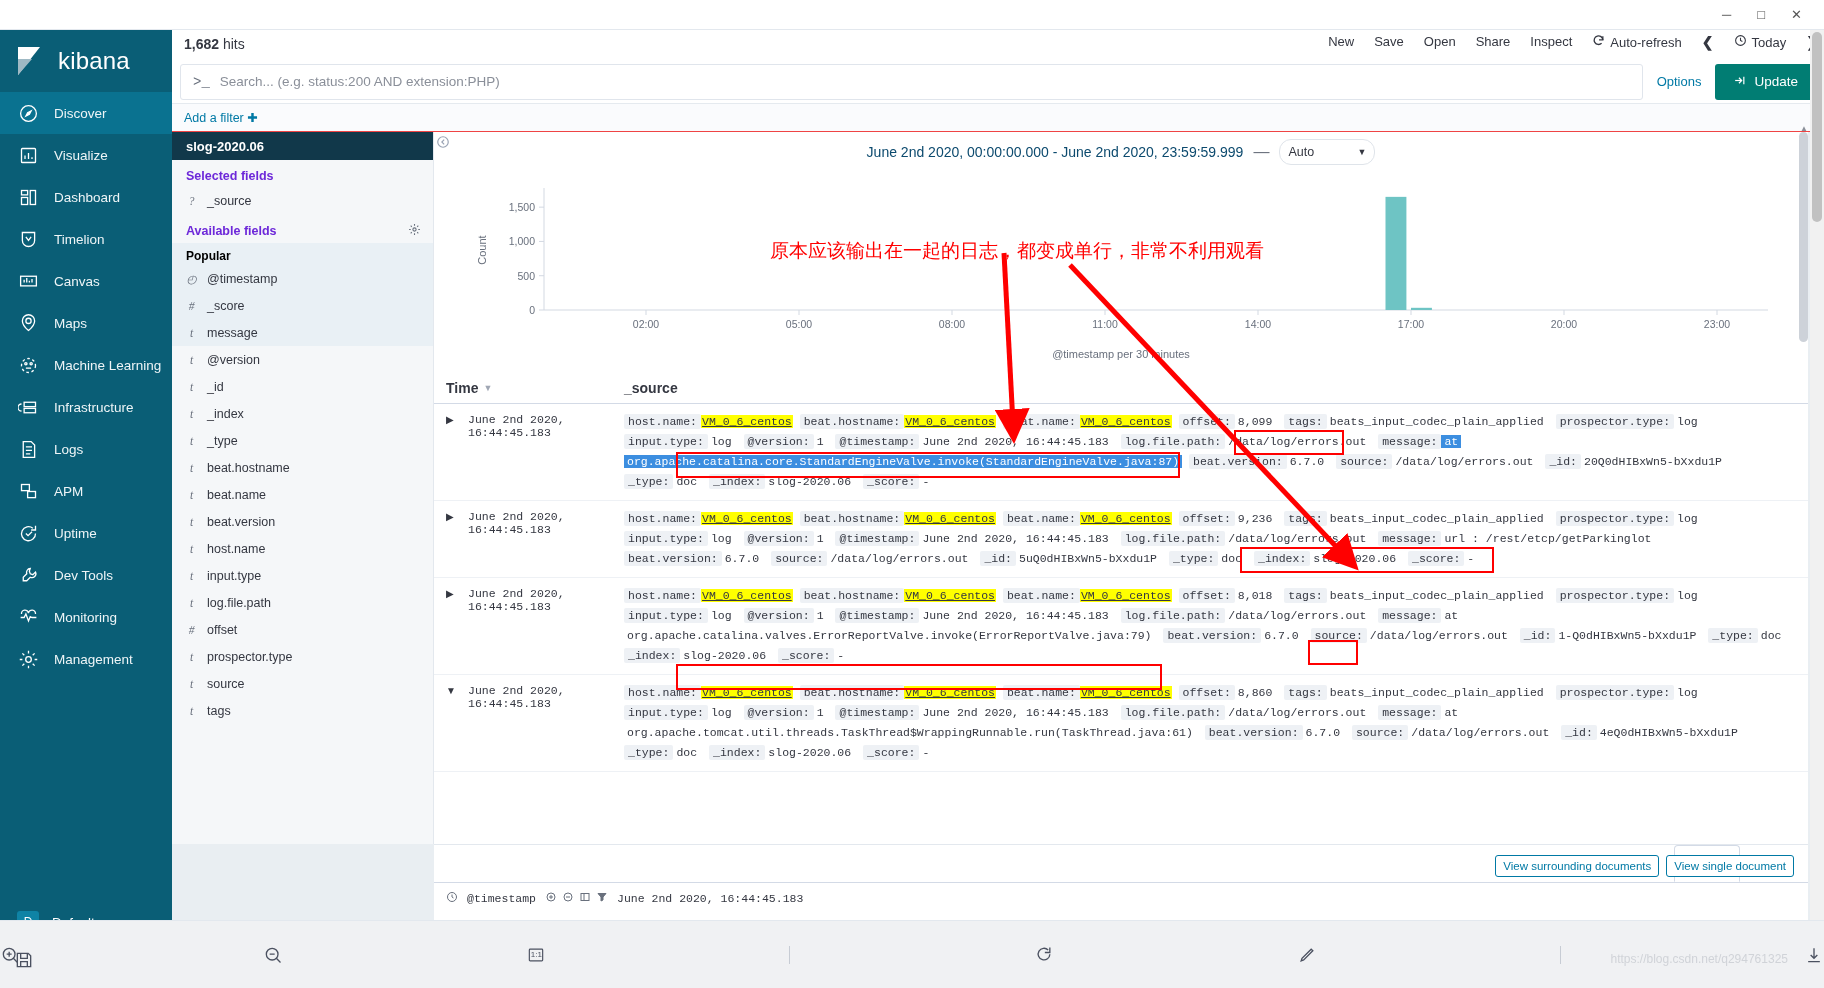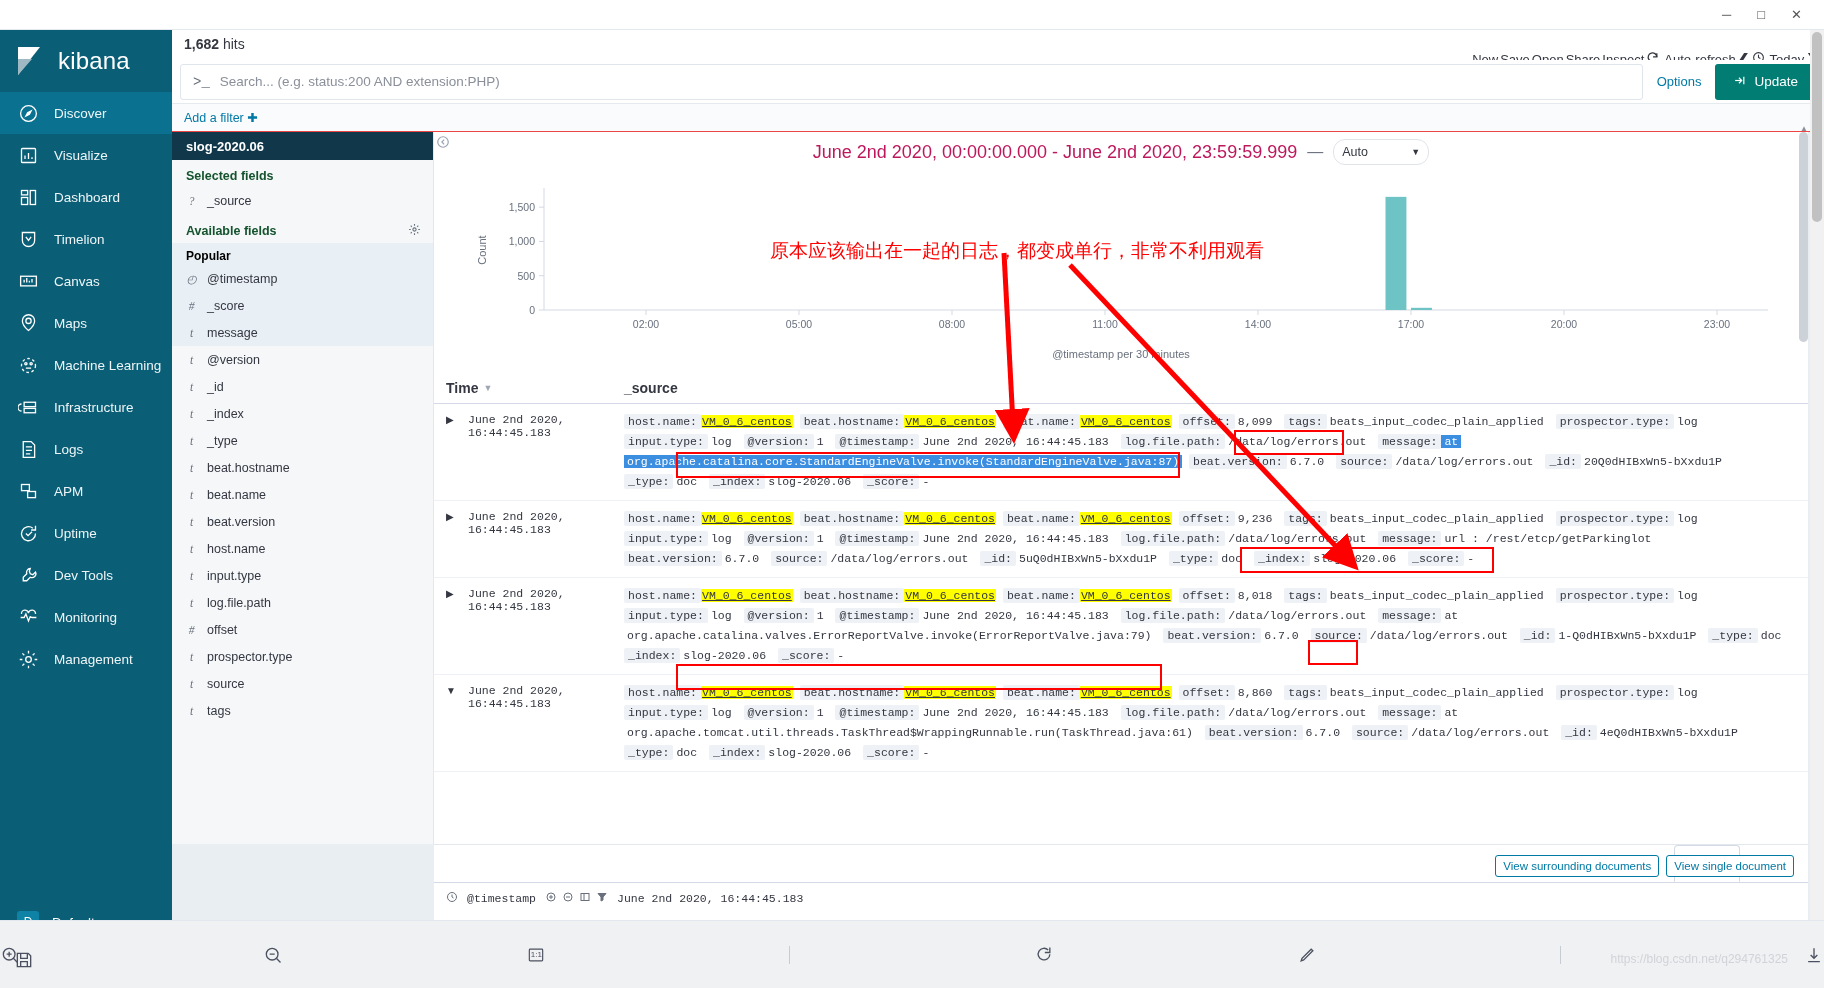--- a/index.html
+++ b/index.html
@@ -43,21 +43,21 @@
   }
   .collapse-row { height: 44px; display: flex; align-items: center; gap: 15px; padding-left: 17px; font-size: 13.5px; }
 
   
   .topstrip {
     position: absolute; top: 30px; left: 172px; width: 1652px; height: 30px;
     background: #fff;
   }
   .hits { position: absolute; left: 12px; top: 6px; font-size: 14px; color: #343741; }
   .hits b { font-weight: 700; }
-  .topmenu { position: absolute; right: 6px; top: 4px; display: flex; align-items: center; gap: 2px; font-size: 13px; color: #343741; margin-top: 17px; }
+  .topmenu { position: absolute; right: 6px; top: 4px; display: flex; align-items: flex-start; gap: 20px; font-size: 13px; color: #343741; }
   .topmenu .mi { cursor: pointer; }
   .topmenu .refresh { display: flex; align-items: center; gap: 5px; }
   .topmenu .today { display: flex; align-items: center; gap: 5px; color: #343741; }
   .chev { color: #343741; font-size: 14px; font-weight: 700; }
 
   .querybar {
     position: absolute; top: 60px; left: 172px; width: 1652px; height: 44px;
     background: #fff; border-bottom: 1px solid #e5eaef;
     display: flex; align-items: center; padding: 0 8px;
   }
@@ -82,21 +82,21 @@
 
   
   .fields {
     position: absolute; top: 132px; left: 172px; width: 262px; height: 712px;
     background: #f5f7f9; border-right: 1px solid #e3e8ee; overflow: hidden;
   }
   .idxhead {
     height: 28px; background: #11384a; color: #fff; font-size: 13px; font-weight: 700;
     display: flex; align-items: center; padding-left: 14px;
   }
-  .sect { font-size: 12.5px; font-weight: 700; color: #14532d; padding: 9px 14px 4px; }
+  .sect { font-size: 12.5px; font-weight: 700; color: #6d28d9; padding: 9px 14px 4px; }
   .sect.av { display: flex; justify-content: space-between; align-items: center; padding-right: 12px; }
   .gear { color: #69707d; font-size: 12px; cursor: pointer; }
   .popular-wrap { background: #e9f0f5; }
   .popular-lbl { font-size: 12px; font-weight: 700; color: #000000; padding: 6px 14px 2px; }
   .fld {
     display: flex; align-items: center; gap: 10px; padding: 4px 14px;
     font-size: 12.5px; color: #343741; cursor: pointer; height: 27px;
   }
   .ftype { width: 11px; text-align: center; color: #69707d; font-size: 11.5px; font-family: "Liberation Serif", serif; font-style: italic; }
 
@@ -107,21 +107,21 @@
   }
   .collapse-tab {
     position: absolute; top: 132px; left: 434px; width: 18px; height: 20px;
     display: flex; align-items: center; justify-content: center;
     font-size: 13px; color: #98a2b3; z-index: 4;
   }
   .chart-head {
     position: absolute; top: 0; left: 0; width: 1374px; height: 40px;
     display: flex; align-items: center; justify-content: center; gap: 10px;
   }
-  .chart-range { font-size: 18px; color: #be185d; }
+  .chart-range { font-size: 14px; color: #0c4a6e; }
   .dash { color: #6a717d; }
   .intsel {
     width: 96px; height: 26px; border: 1px solid #dfe4ea; border-radius: 12px;
     background: #fff; font-size: 12.5px; color: #343741; display: flex; align-items: center;
     justify-content: space-between; padding: 0 8px; cursor: pointer;
   }
   .caret { font-size: 9px; color: #343741; }
 
   .chart { position: absolute; top: 40px; left: 0; width: 1374px; height: 180px; }
   .chart svg { display: block; }

